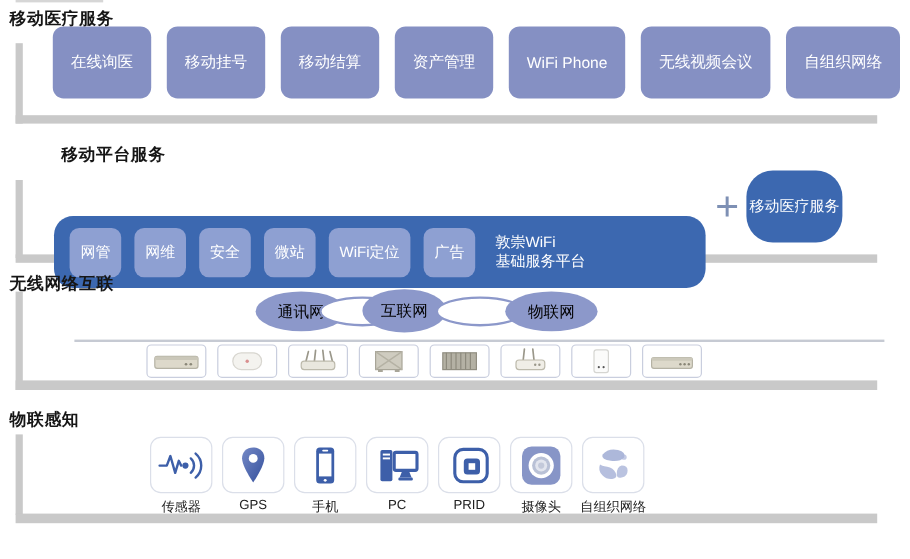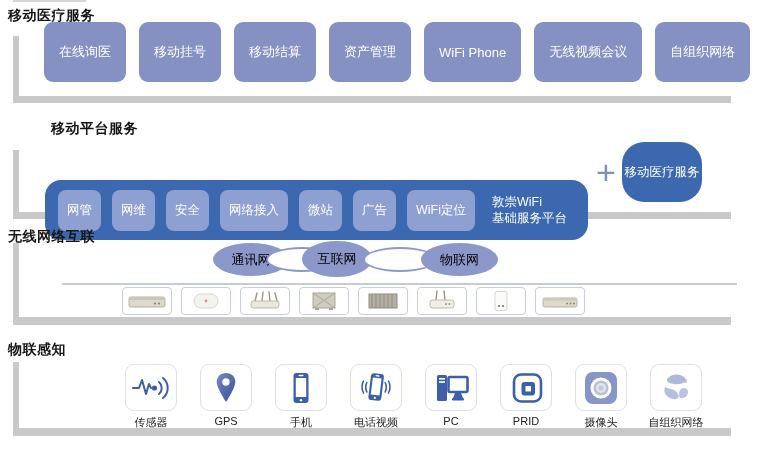--- a/index.html
+++ b/index.html
@@ -58,21 +58,21 @@
   .oval-3{left:421px;top:243px;width:77px;height:33px;}
   .device-row{position:absolute;left:122px;top:287px;display:flex;gap:9px;}
   .device-box{
     width:50px;height:28px;border:1px solid #c9cede;border-radius:4px;background:#fff;
     display:flex;align-items:center;justify-content:center;box-sizing:border-box;
   }
   
   .title-perception{top:341px;}
   .vbar-4{top:362px;height:67px;}
   .hbar-4{top:428px;height:8px;}
-  .percep-row{position:absolute;left:125px;top:364px;display:flex;gap:23px;}
+  .percep-row{position:absolute;left:125px;top:364px;display:flex;gap:8px;}
   .percep-item{width:52px;display:flex;flex-direction:column;align-items:center;}
   .percep-card{
     width:52px;height:47px;border:1.5px solid #dbdfe9;border-radius:9px;background:#fff;
     display:flex;align-items:center;justify-content:center;box-sizing:border-box;
   }
   .percep-label{margin-top:4px;font-size:11px;color:#222;white-space:nowrap;}
 </style>
 </head>
 <body>
 
@@ -93,24 +93,23 @@
     </div>
 
   <div class="band-title title-platform">移动平台服务</div>
   <div class="vbar vbar-2"></div>
   <div class="hbar hbar-2"></div>
   <div class="platform-container">
 
   <div class="service-btn">网管</div>
       <div class="service-btn">网维</div>
       <div class="service-btn">安全</div>
-      <div class="service-btn">网络接入</div>
       <div class="service-btn">微站</div>
+      <div class="service-btn">WiFi定位</div>
       <div class="service-btn">广告</div>
-      <div class="service-btn">WiFi定位</div>
       <div class="platform-name">
         <div>敦崇WiFi</div>
         <div>基础服务平台</div>
       </div>
     </div>
   <div class="plus-sign">+</div>
   <div class="addon-box">移动医疗服务</div>
 
   <div class="band-title title-network">无线网络互联</div>
   <div class="vbar vbar-3"></div>
@@ -238,39 +237,20 @@
             <rect x="16.8" y="8" width="10.4" height="19" fill="#fff"></rect>
             <rect x="19.5" y="4.7" width="5" height="1.5" rx=".75" fill="#fff"></rect>
             <circle cx="22" cy="30.3" r="1.2" fill="#fff"></circle>
           </svg>
         </div>
         <div class="percep-label">手机</div>
       </div>
       <div class="percep-item">
         <div class="percep-card">
           <svg width="44" height="36" viewBox="0 0 44 36">
-            <g transform="rotate(7 22 18)">
-              <rect x="15.5" y="3.5" width="13" height="27" rx="3" fill="#3d5fa9"></rect>
-              <rect x="17.6" y="8" width="8.8" height="17" fill="#fff"></rect>
-              <rect x="20" y="5.1" width="4" height="1.3" rx=".65" fill="#fff"></rect>
-              <circle cx="22" cy="28" r="1.1" fill="#fff"></circle>
-            </g>
-            <g fill="none" stroke="#3d5fa9" stroke-width="1.6" stroke-linecap="round">
-              <path d="M9.5 11 q-3 6 0 12"></path>
-              <path d="M12.8 12.5 q-2.2 4.8 0 9.5"></path>
-              <path d="M34.5 11 q3 6 0 12"></path>
-              <path d="M31.2 12.5 q2.2 4.8 0 9.5"></path>
-            </g>
-          </svg>
-        </div>
-        <div class="percep-label">电话视频</div>
-      </div>
-      <div class="percep-item">
-        <div class="percep-card">
-          <svg width="44" height="36" viewBox="0 0 44 36">
             <rect x="8" y="5" width="10" height="26" rx="1.5" fill="#3d5fa9"></rect>
             <rect x="10" y="8" width="6" height="1.6" fill="#fff"></rect>
             <rect x="10" y="11.2" width="6" height="1.6" fill="#fff"></rect>
             <rect x="19.5" y="7" width="19" height="15" rx="1.5" fill="none" stroke="#3d5fa9" stroke-width="2.6"></rect>
             <path d="M26 23 h6 l2 5 h-10 z" fill="#3d5fa9"></path>
             <rect x="23" y="28" width="12" height="2.4" rx="1" fill="#3d5fa9"></rect>
           </svg>
         </div>
         <div class="percep-label">PC</div>
       </div>

